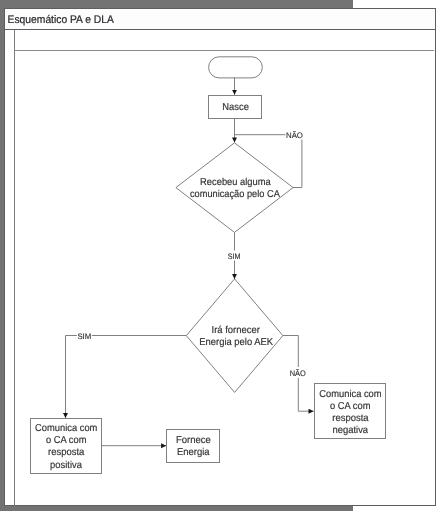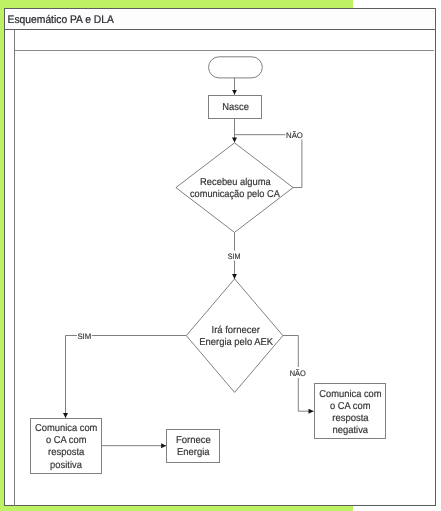--- a/index.html
+++ b/index.html
@@ -1,20 +1,20 @@
 <!DOCTYPE html>
 <html><head>
 <meta charset="utf-8">
 <title>Esquematico PA e DLA</title>
 <style>
   html,body{margin:0;padding:0;background:#ffffff;}
   body{width:441px;height:511px;overflow:hidden;
        font-family:"Liberation Sans",sans-serif;
        -webkit-font-smoothing:antialiased;text-rendering:geometricPrecision;}
-  #root{position:relative;width:353px;height:511px;background:#bef264;text-align:center;}
+  #root{position:relative;width:353px;height:511px;background:#737373;text-align:center;}
 
   
   #doc{position:absolute;left:3.6px;top:7.8px;width:432.2px;height:498px;
        border:1px solid #5e5e5e;box-sizing:border-box;background:#ffffff;}
   #titlebar{position:absolute;left:0;top:0;width:430px;height:21px;
             border-bottom:1px solid #5e5e5e;box-sizing:border-box;background:#fdfdfd;}
   
   #vrule{position:absolute;left:9.7px;top:21.5px;width:1px;height:476px;background:#7d7d7d;}
   #hrule{position:absolute;left:9.7px;top:41.6px;width:420px;height:1px;background:#898989;}
 

